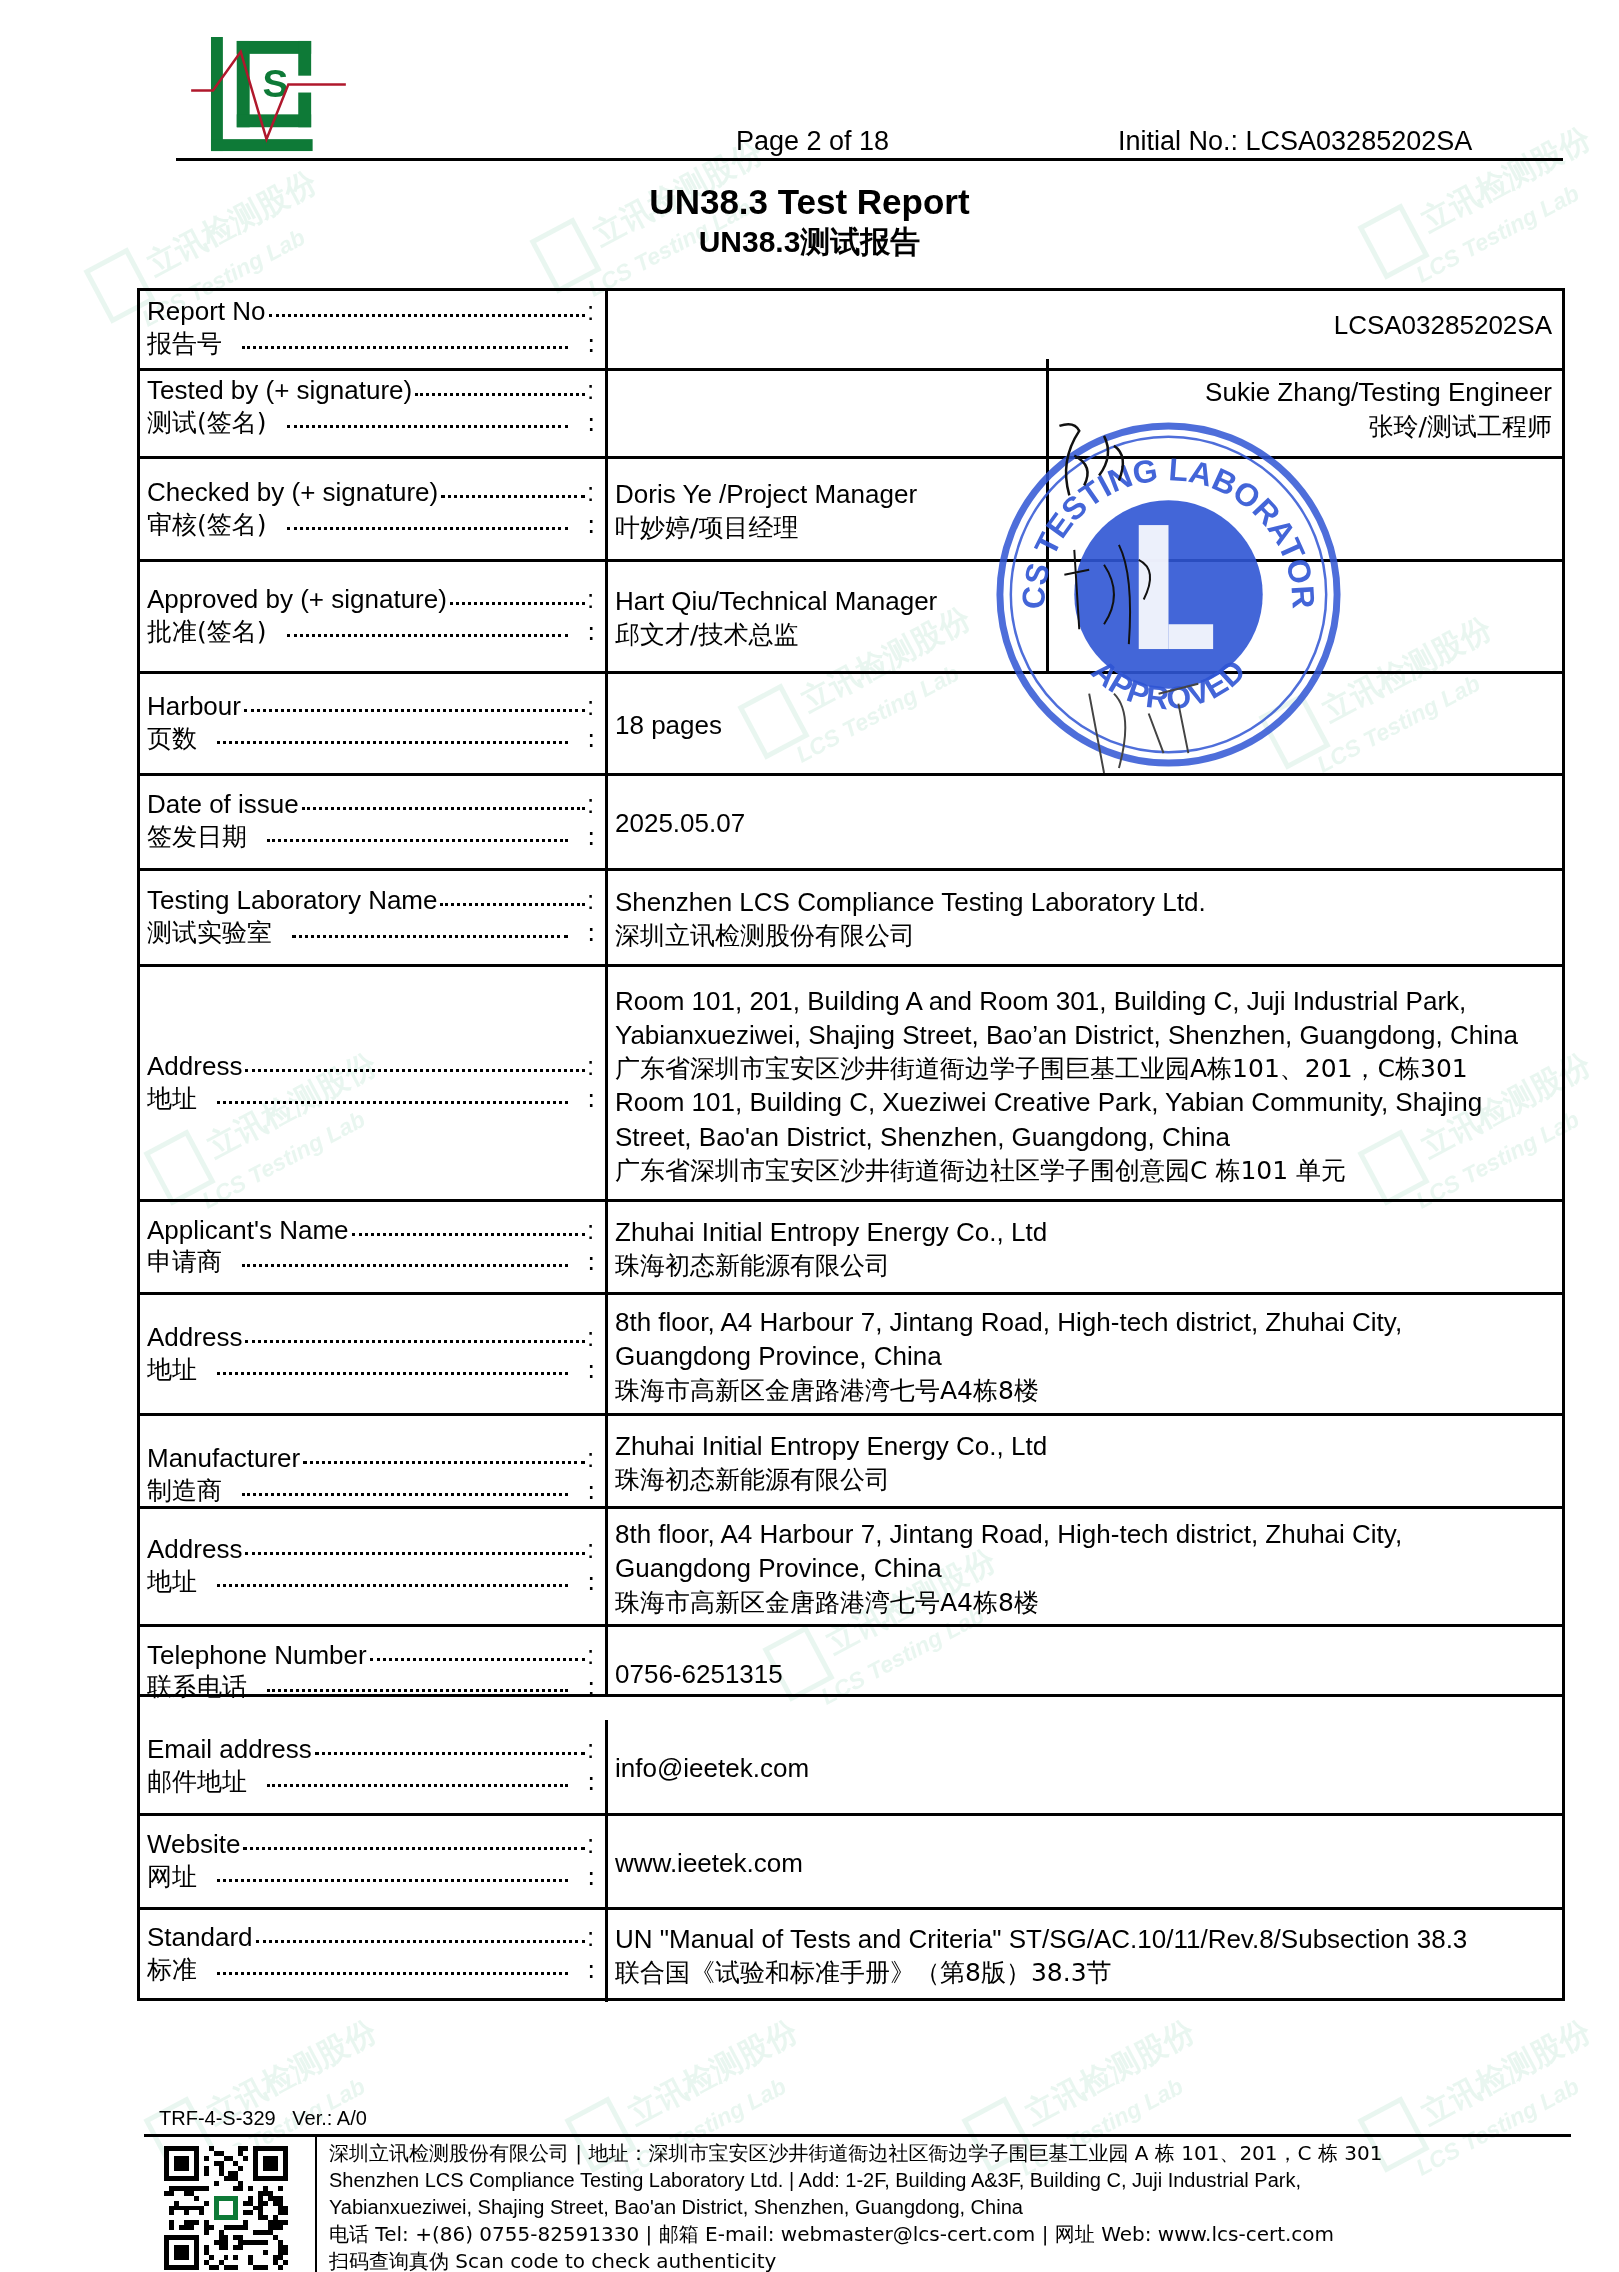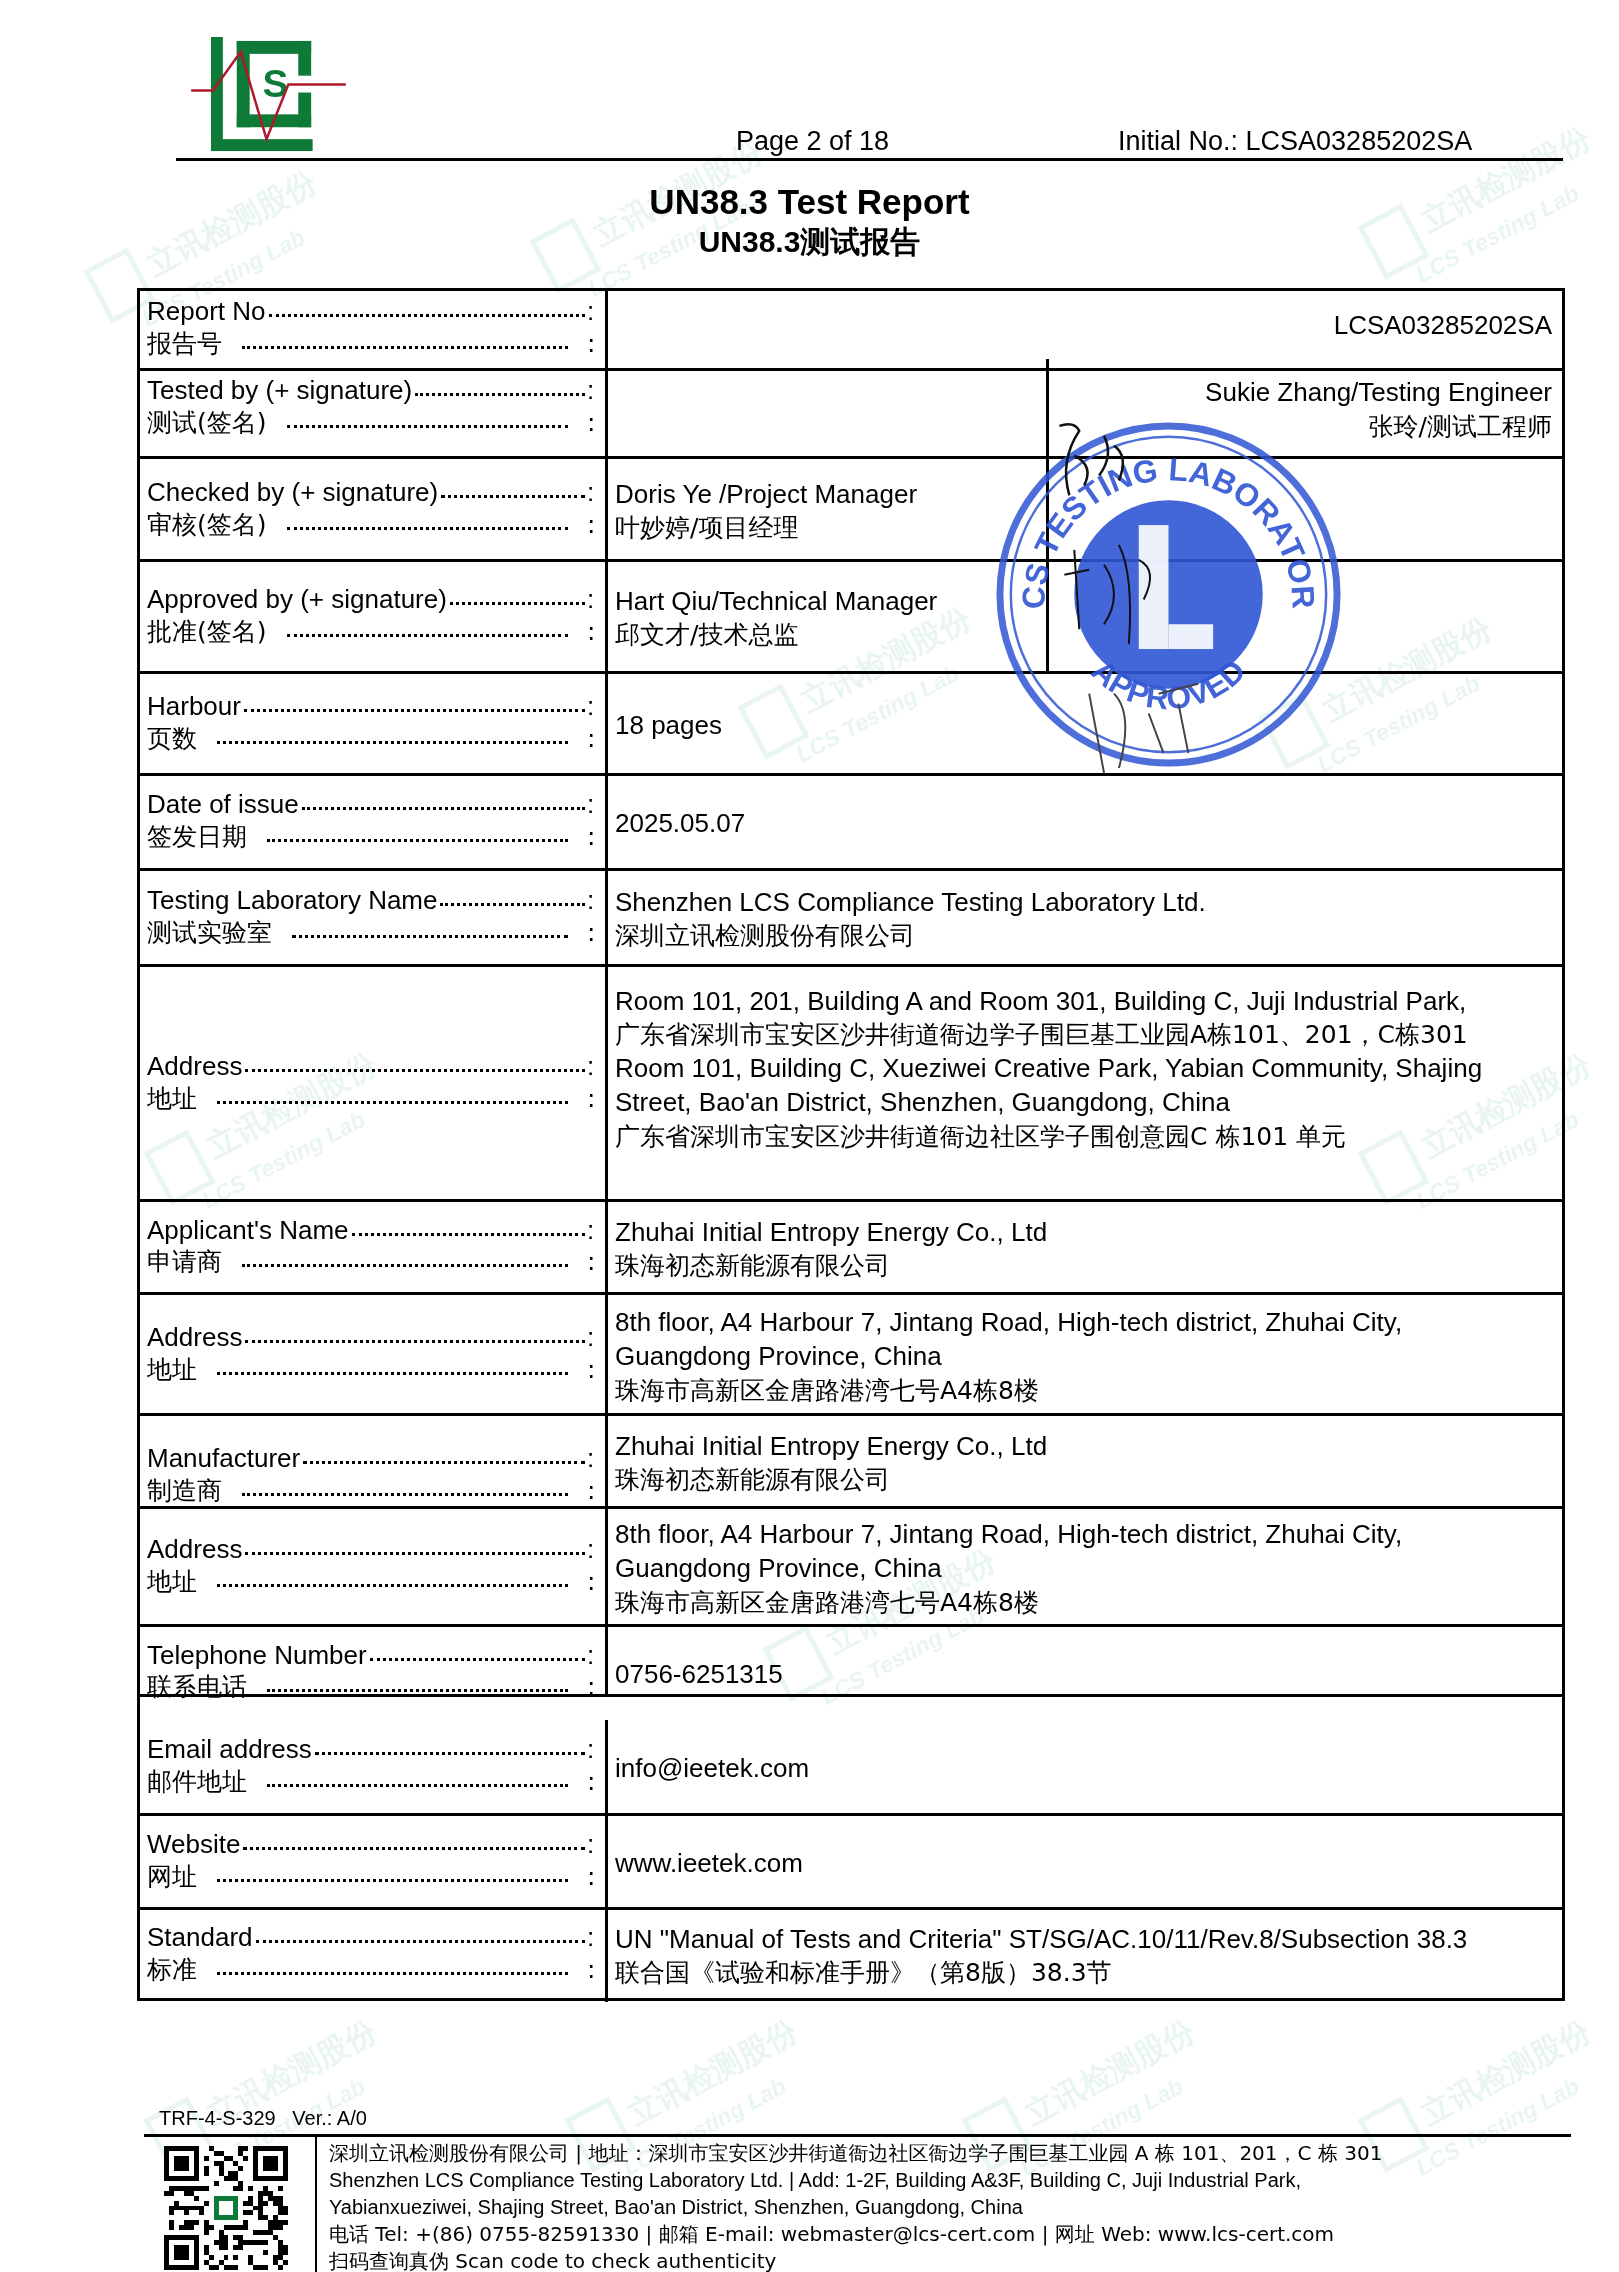--- a/index.html
+++ b/index.html
@@ -218,20 +218,21 @@
           <span class="colon">:</span>
         </div>
         <div class="zh">
           <span>地址</span>
           <span class="dots"></span>
           <span class="colon">:</span>
         </div>
       </div>
       <div class="val" style="top: 16.6px;">
         <div>Room 101, 201, Building A and Room 301, Building C, Juji Industrial Park,</div>
+        <div>Yabianxueziwei, Shajing Street, Bao’an District, Shenzhen, Guangdong, China</div>
         <div class="zh">广东省深圳市宝安区沙井街道衙边学子围巨基工业园A栋101、201，C栋301</div>
         <div>Room 101, Building C, Xueziwei Creative Park, Yabian Community, Shajing</div>
         <div>Street, Bao'an District, Shenzhen, Guangdong, China</div>
         <div class="zh">广东省深圳市宝安区沙井街道衙边社区学子围创意园C 栋101 单元</div>
       </div>
     </div>
     <div class="row" style="top: 911px; height: 93px;">
       <div class="col-div"></div>
       <div class="lbl" style="top: 11.6px;">
         <div class="en">

